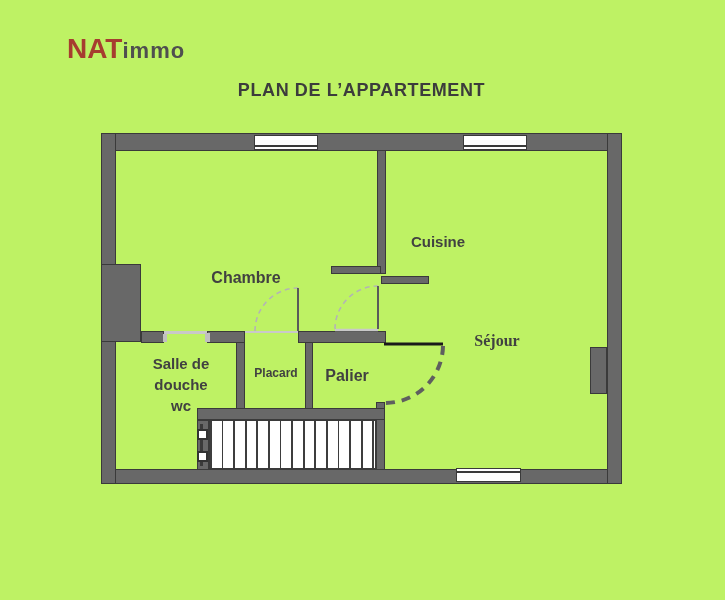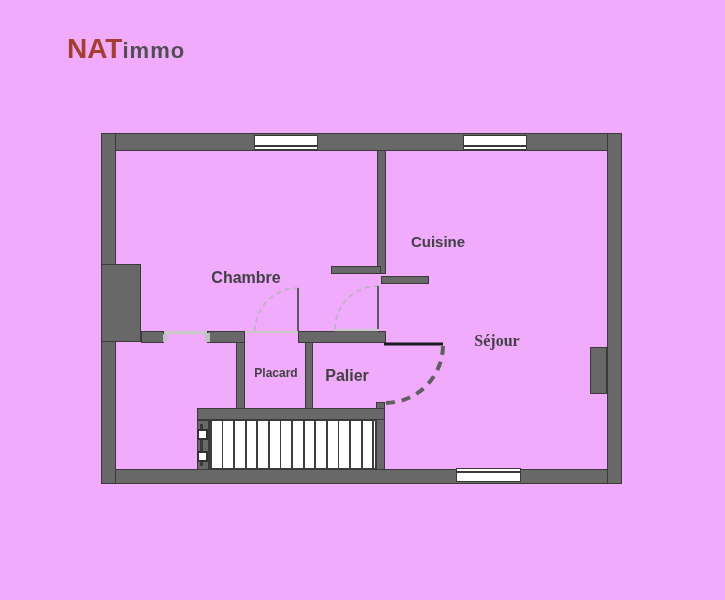--- a/index.html
+++ b/index.html
@@ -1,16 +1,16 @@
 <!DOCTYPE html>
 <html><head>
 <meta charset="utf-8">
 <style>
   html,body{margin:0;padding:0;background:#fff;}
-  .page{position:relative;width:725px;height:600px;background:#f0abfc;overflow:hidden;
+  .page{position:relative;width:725px;height:600px;background:#bef264;overflow:hidden;
         font-family:"Liberation Sans", sans-serif;}
   .abs{position:absolute;box-sizing:border-box;}
   
   .logo{left:67px;top:33px;white-space:nowrap;}
   .logo .brand{font-weight:bold;font-size:28px;color:#a63d2f;letter-spacing:0px;}
   .logo .suffix{font-weight:bold;font-size:22px;color:#4f4f4f;letter-spacing:1px;}
   .title{left:101px;top:80px;width:521px;text-align:center;font-weight:bold;
          font-size:18px;color:#3c3c3c;letter-spacing:0.6px;}
   
   .wall{background:#686868;border:1px solid #3a3a3a;}
@@ -31,20 +31,21 @@
   svg.doors{left:0;top:0;pointer-events:none;}
 </style>
 </head>
 <body>
 
 <div class="page">
 
   <div class="abs logo">
     <span class="brand">NAT</span><span class="suffix">immo</span>
   </div>
+  <div class="abs title">PLAN DE L’APPARTEMENT</div>
 
   <div class="abs" style="left:0;top:0;width:725px;height:600px;">
 
     <div class="abs wall" style="left:101px;top:133px;width:521px;height:18px;"></div>
     <div class="abs wall" style="left:101px;top:469px;width:521px;height:15px;"></div>
     <div class="abs wall" style="left:101px;top:133px;width:15px;height:351px;"></div>
     <div class="abs wall" style="left:607px;top:133px;width:15px;height:351px;"></div>
     <div class="abs wall" style="left:101px;top:264px;width:40px;height:78px;"></div>
     <div class="abs wall" style="left:590px;top:347px;width:17px;height:47px;"></div>
 
@@ -88,16 +89,19 @@
       <path d="M 335 329 A 43 43 0 0 1 378 286" fill="none" stroke="#b4b4b4" stroke-width="1.6" stroke-dasharray="5 4"></path>
       <line x1="378" y1="329" x2="378" y2="286" stroke="#5a5a5a" stroke-width="2"></line>
 
       <line x1="384" y1="344" x2="443" y2="344" stroke="#1a1a1a" stroke-width="3"></line>
       <path d="M 443 346 A 58 58 0 0 1 385 403" fill="none" stroke="#5f5f5f" stroke-width="4" stroke-dasharray="9 7"></path>
     </svg>
 
     <div class="abs room-label lbl-chambre" style="left:246px;top:241px;margin-top:36px;">Chambre</div>
     <div class="abs room-label" style="left:438px;top:197px;margin-top:44px;">Cuisine</div>
     <div class="abs room-label lbl-chambre" style="left:497px;top:340px;font-family:Liberation Serif, serif;">Séjour</div>
+    <div class="abs room-label" style="left:181px;top:384px;">Salle de
+douche
+wc</div>
     <div class="abs room-label lbl-placard" style="left:276px;top:373px;">Placard</div>
     <div class="abs room-label lbl-palier" style="left:347px;top:375px;">Palier</div>
   </div>
 </div>
 
 </body></html>

